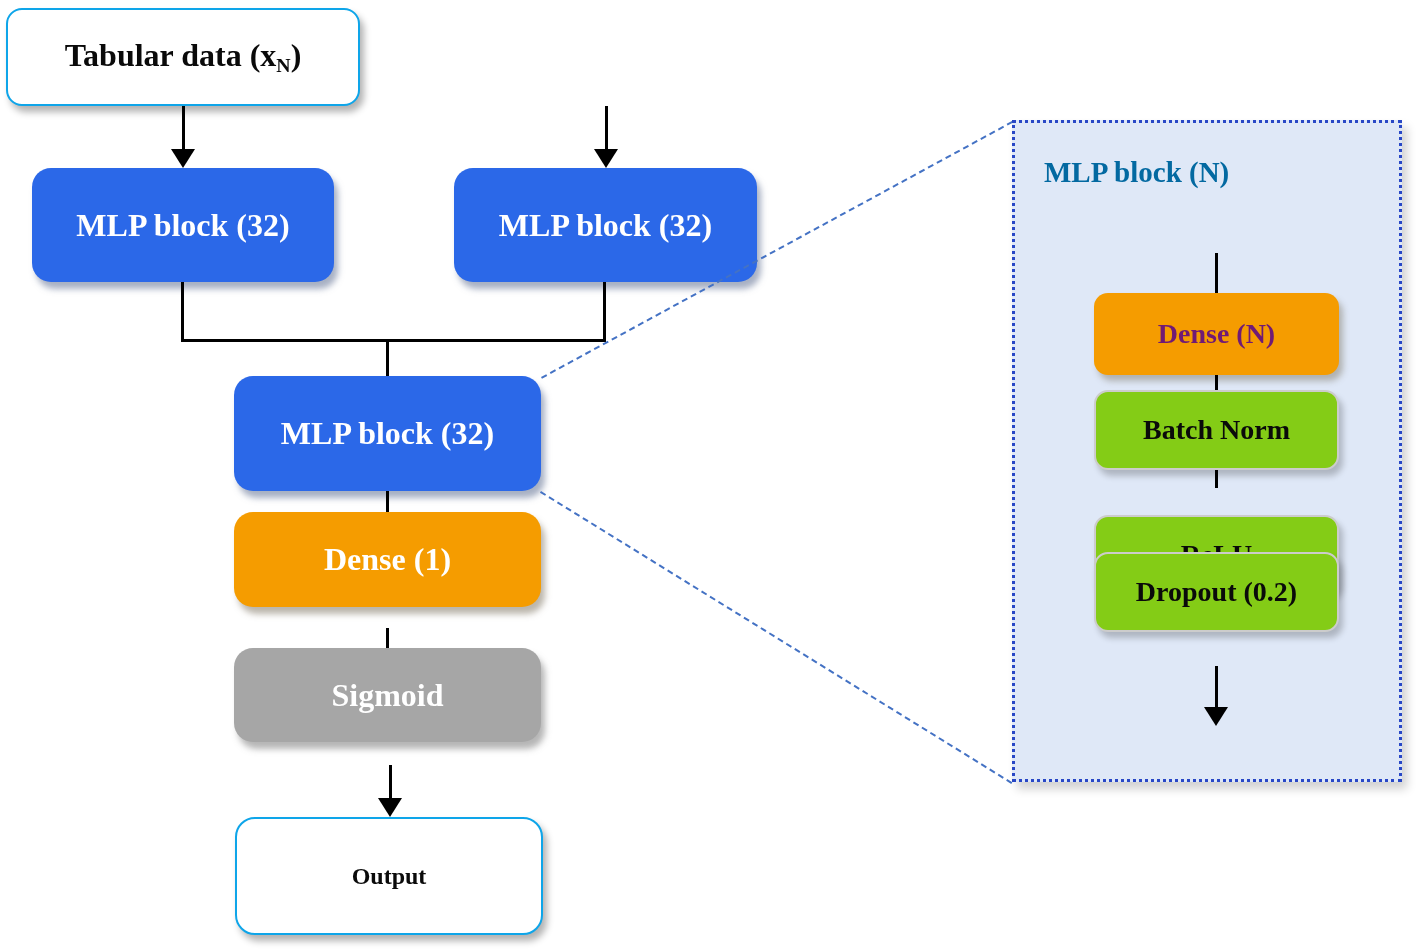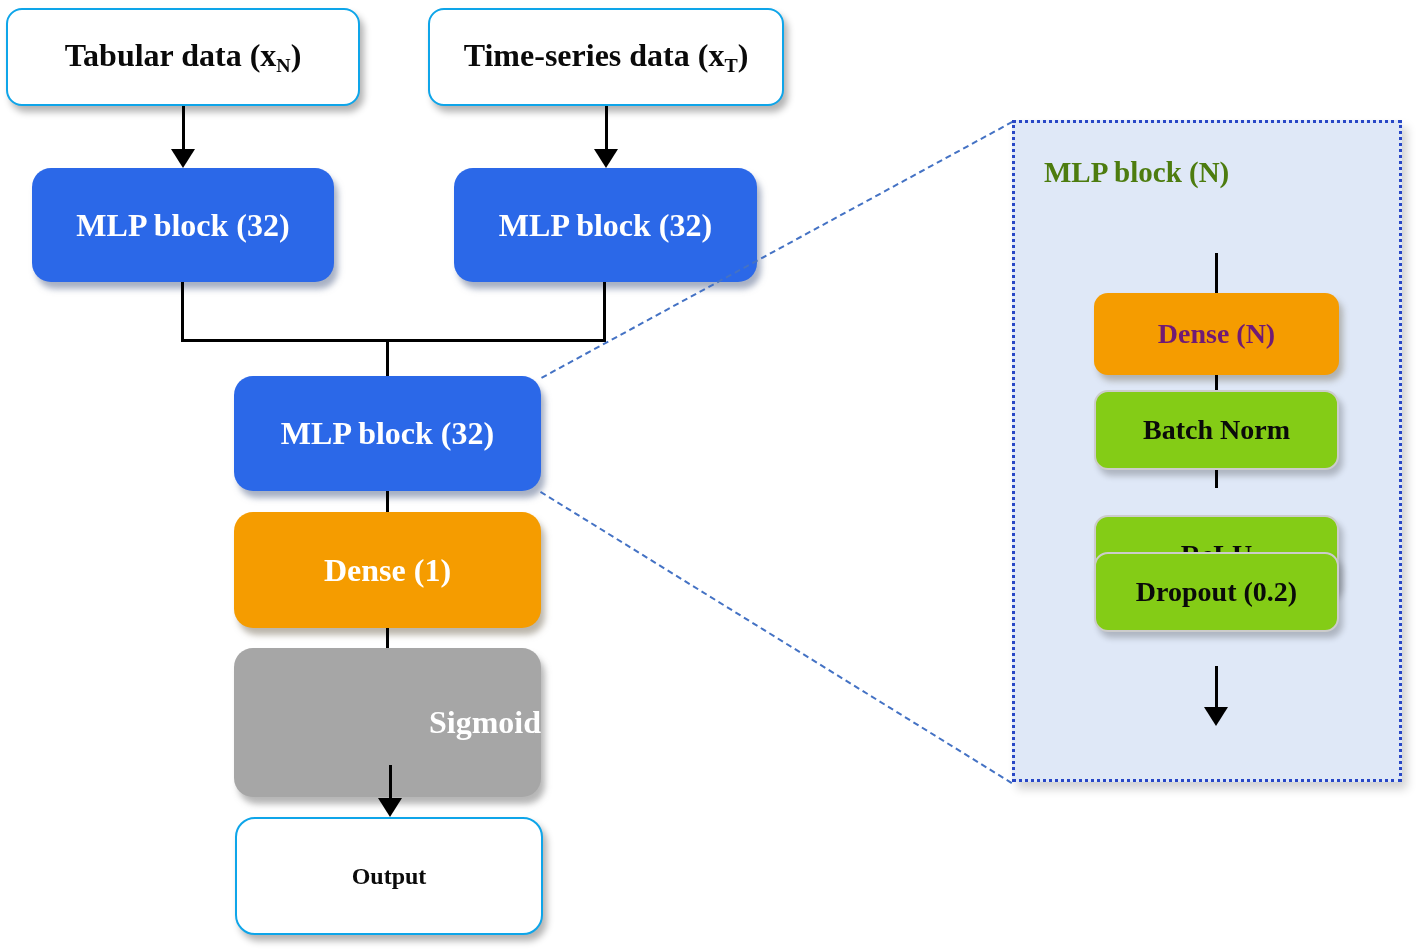--- a/index.html
+++ b/index.html
@@ -70,21 +70,21 @@
   .panel{
     position:absolute;
     left:1012px;top:120px;width:390px;height:662px;
     background:var(--panel-bg,#DFE8F7);
     border:3px dotted var(--panel-border,#2847C6);
     box-sizing:border-box;
     box-shadow:5px 7px 9px rgba(0,0,0,0.18);
   }
   .panel-title{
     position:absolute;left:1044px;top:156px;
-    font-size:29px;color:#4d7c0f;
+    font-size:29px;color:#0369a1;
   }
   .layer-box{
     position:absolute;left:1094px;width:245px;
     border-radius:14px;font-size:28px;
   }
   .layer-dense{
     background:var(--dense-orange,#F59C00);
     color:#701a75;border:none;
     box-shadow:4px 6px 6px rgba(120,110,90,0.45);
   }
@@ -94,23 +94,20 @@
     box-shadow:4px 6px 6px rgba(0,0,0,0.22);
   }
 </style>
 </head>
 <body>
 
 <div id="canvas">
 
   <div class="box io-box" style="left:6px;top:8px;width:354px;height:98px;">
     <span><span>Tabular data (x</span><span class="sub">N</span><span>)</span></span>
-  </div>
-  <div class="box io-box" style="left:428px;top:8px;width:356px;height:98px;">
-    <span><span>Time-series data (x</span><span class="sub">T</span><span>)</span></span>
   </div>
 
   <div class="arrow-down" style="left:171px;top:106px;height:62px;">
     <div class="shaft"></div>
       <div class="head"></div>
   </div>
   <div class="arrow-down" style="left:594px;top:106px;height:62px;">
     <div class="shaft"></div>
       <div class="head"></div>
   </div>
@@ -126,27 +123,27 @@
   <div class="vline" style="left:603px;top:282px;height:58px;"></div>
   <div class="hline" style="left:181px;top:339px;width:425px;"></div>
   <div class="vline" style="left:386px;top:339px;height:38px;"></div>
 
   <div class="box blue-box" style="left:234px;top:376px;width:307px;height:115px;">
     <span>MLP block (32)</span>
   </div>
 
   <div class="vline" style="left:386px;top:491px;height:21px;"></div>
 
-  <div class="box orange-box" style="left:234px;top:512px;width:307px;height:116px;">
+  <div class="box orange-box" style="left:234px;top:512px;width:307px;height:95px;">
     <span>Dense (1)</span>
   </div>
 
   <div class="vline" style="left:386px;top:628px;height:20px;"></div>
 
-  <div class="box gray-box" style="left:234px;top:648px;width:307px;height:149px;justify-content:flex-end;">
+  <div class="box gray-box" style="left:234px;top:648px;width:307px;height:94px;">
     <span>Sigmoid</span>
   </div>
 
   <div class="arrow-down" style="left:378px;top:765px;height:52px;">
     <div class="shaft"></div>
       <div class="head"></div>
   </div>
 
   <div class="box io-box" style="left:235px;top:817px;width:308px;height:118px;border-radius:20px;font-size:24px;">
     <span>Output</span>

